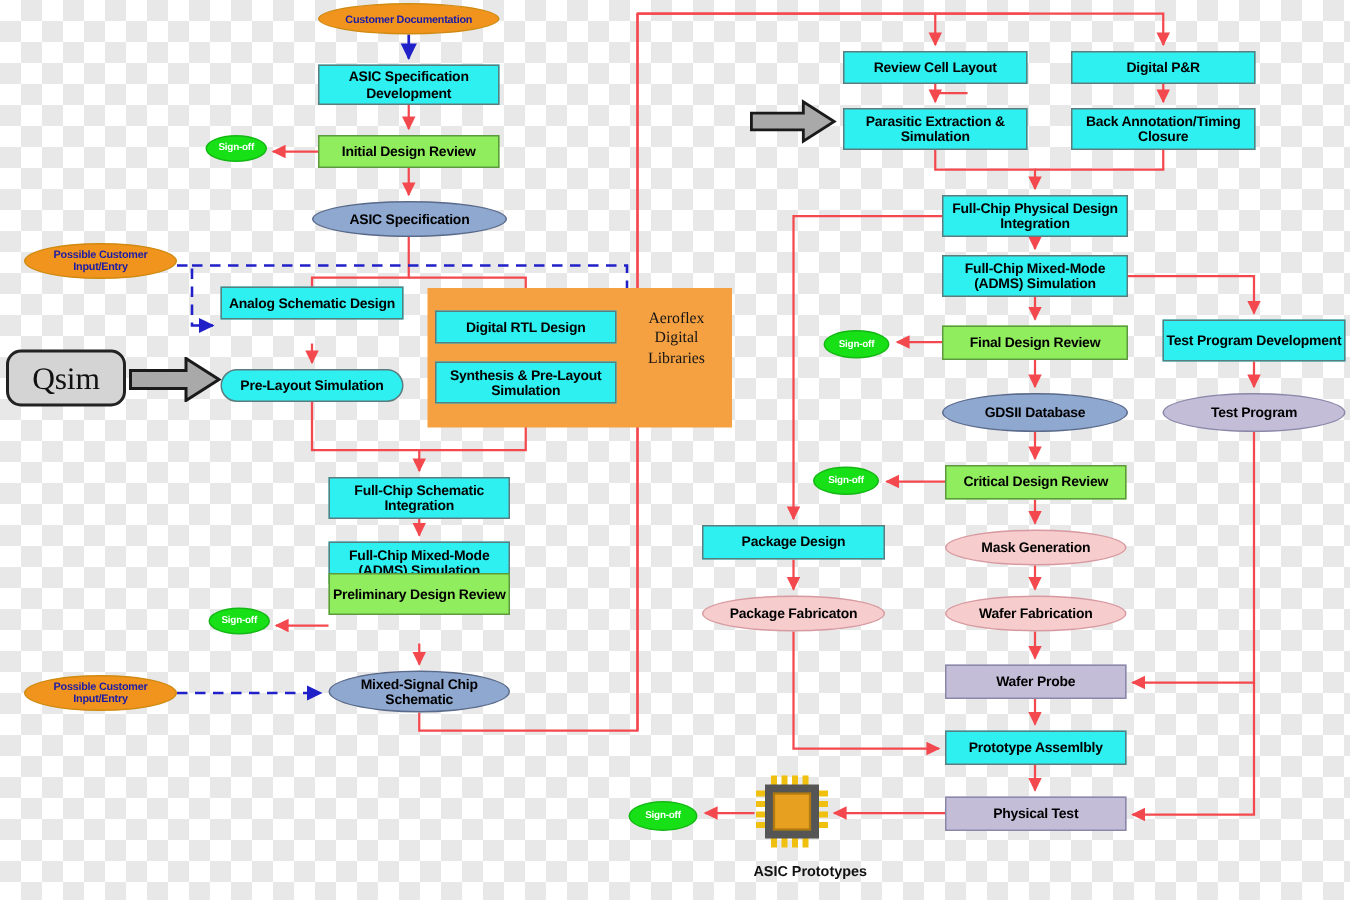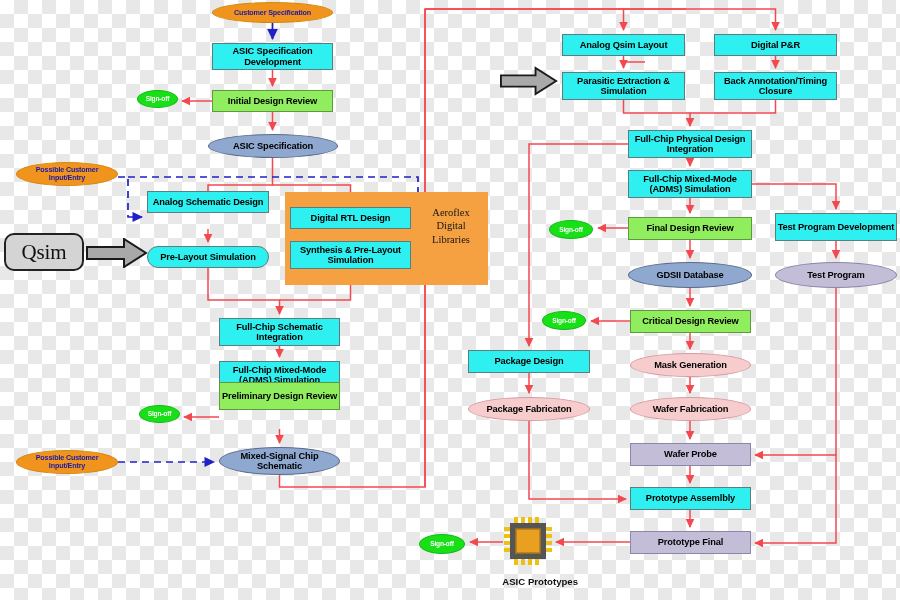--- a/index.html
+++ b/index.html
@@ -174,21 +174,21 @@
       <rect x="41" y="25" width="8" height="4"></rect>
         <rect x="41" y="32" width="8" height="4"></rect>
     </g>
     <rect x="7" y="7" width="36" height="36" fill="#555555"></rect>
     <rect x="13" y="13" width="24" height="24" fill="#e8a020" stroke="#b07a10" stroke-width="1.5"></rect>
   </svg>
   <div class="chiplabel" style="left:478px;top:576px;width:100px;">ASIC Prototypes</div>
 
   <div id="nodelayer">
       <div class="node cust" style="left: 212px; top: 2px; width: 121px; height: 21px;">
-        <span>Customer Specification</span>
+        <span>Customer Documentation</span>
       </div>
       <div class="node proc" style="left: 212px; top: 43px; width: 121px; height: 27px;">
         <span>ASIC Specification Development</span>
       </div>
       <div class="node review" style="left: 212px; top: 90px; width: 121px; height: 22px;">
         <span>Initial Design Review</span>
       </div>
       <div class="node store" style="left: 208px; top: 134px; width: 130px; height: 24px;">
         <span>ASIC Specification</span>
       </div>
@@ -216,21 +216,21 @@
       <div class="node review" style="left: 219px; top: 382px; width: 121px; height: 28px;">
         <span>Preliminary Design Review</span>
       </div>
       <div class="node cust" style="left: 16px; top: 450px; width: 102px; height: 24px;">
         <span>Possible Customer Input/Entry</span>
       </div>
       <div class="node store" style="left: 219px; top: 447px; width: 121px; height: 28px;">
         <span>Mixed-Signal Chip Schematic</span>
       </div>
       <div class="node proc" style="left: 562px; top: 34px; width: 123px; height: 22px;">
-        <span>Analog Qsim Layout</span>
+        <span>Review Cell Layout</span>
       </div>
       <div class="node proc" style="left: 714px; top: 34px; width: 123px; height: 22px;">
         <span>Digital P&amp;R</span>
       </div>
       <div class="node proc" style="left: 562px; top: 72px; width: 123px; height: 28px; justify-content: center;">
         <span>Parasitic Extraction &amp; Simulation</span>
       </div>
       <div class="node proc" style="left: 714px; top: 72px; width: 123px; height: 28px;">
         <span>Back Annotation/Timing Closure</span>
       </div>
@@ -267,21 +267,21 @@
       <div class="node fab" style="left: 630px; top: 397px; width: 121px; height: 24px;">
         <span>Wafer Fabrication</span>
       </div>
       <div class="node tp" style="left: 630px; top: 443px; width: 121px; height: 23px;">
         <span>Wafer Probe</span>
       </div>
       <div class="node proc" style="left: 630px; top: 487px; width: 121px; height: 23px;">
         <span>Prototype Assemlbly</span>
       </div>
       <div class="node tp" style="left: 630px; top: 531px; width: 121px; height: 23px;">
-        <span>Prototype Final</span>
+        <span>Physical Test</span>
       </div>
     </div>
   <div id="signofflayer">
       <div class="node signoff" style="left: 137px; top: 90px; width: 41px; height: 18px;">
         <span>Sign-off</span>
       </div>
       <div class="node signoff" style="left: 139px; top: 405px; width: 41px; height: 18px;">
         <span>Sign-off</span>
       </div>
       <div class="node signoff" style="left: 549px; top: 220px; width: 44px; height: 19px;">

